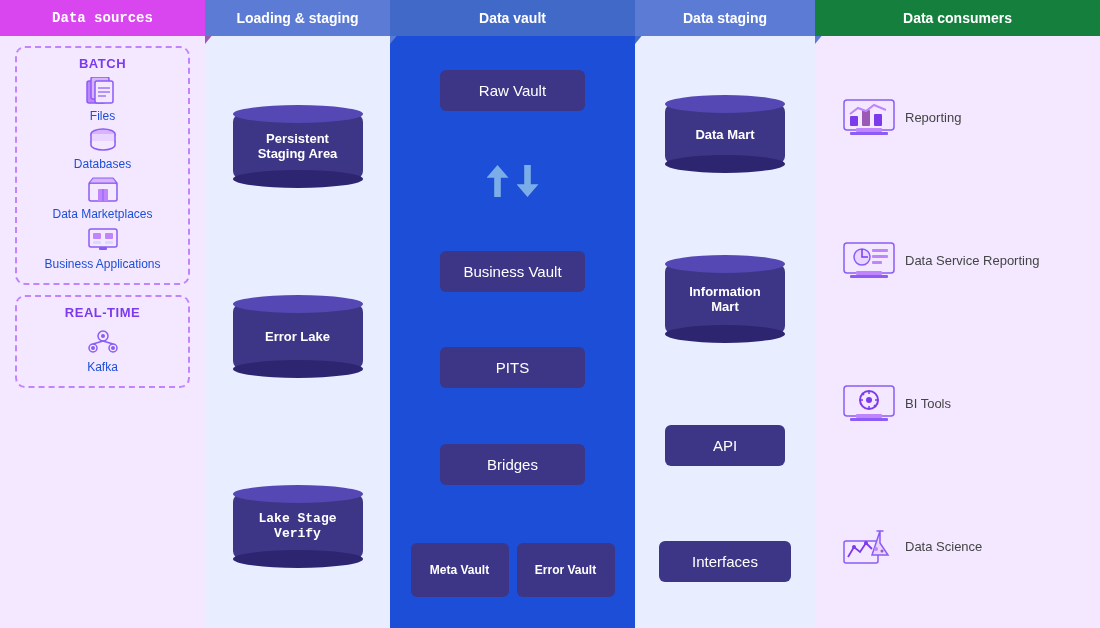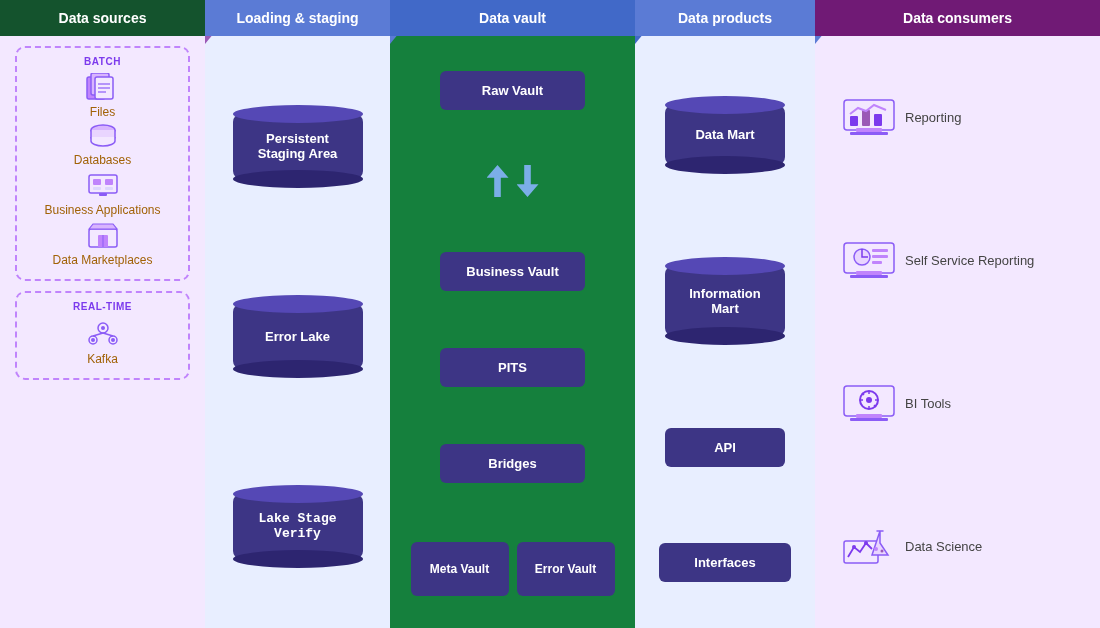--- a/index.html
+++ b/index.html
@@ -22,30 +22,30 @@
     
     .col {
       display: flex;
       flex-direction: column;
       position: relative;
     }
 
     
     .col-sources { width: 205px; background: #f3e8ff; }
     .col-loading { width: 185px; background: #e8eeff; }
-    .col-vault   { width: 245px; background: #15803d; }
+    .col-vault   { width: 245px; background: #1d4ed8; }
     .col-products { width: 180px; background: #e8eeff; }
     .col-consumers { width: 285px; background: #f3e8ff; }
 
     
-    .hdr-sources  { background: #14532d; }
+    .hdr-sources  { background: #d946ef; font-family: Liberation Mono, monospace; }
     .hdr-loading  { background: #5b7bd5; }
     .hdr-vault    { background: #4169c8; }
     .hdr-products { background: #5b7bd5; }
-    .hdr-consumers{ background: #701a75; }
+    .hdr-consumers{ background: #15803d; }
 
     .section-header {
       width: 100%;
       padding: 10px 12px 10px;
       text-align: center;
       font-weight: 700;
       font-size: 14px;
       color: #fff;
       position: relative;
       z-index: 5;
@@ -81,36 +81,36 @@
       border: 2px dashed #c084fc;
       border-radius: 10px;
       padding: 8px;
       width: 175px;
       margin-bottom: 10px;
     }
 
     .sources-box-label {
       text-align: center;
       font-weight: 800;
-      font-size: 10px;
+      font-size: 13px;
       color: #7c3aed;
       margin-bottom: 6px;
       letter-spacing: 0.5px;
     }
 
     .source-item {
       display: flex;
       flex-direction: column;
       align-items: center;
       margin: 4px 0;
     }
 
     .source-label {
       font-size: 12px;
-      color: #a16207;
+      color: #1d4ed8;
       text-align: center;
       margin-top: 2px;
     }
 
     
     .cylinder {
       display: flex;
       flex-direction: column;
       align-items: center;
       justify-content: center;
@@ -153,22 +153,22 @@
       z-index: 2;
       margin-top: -9px;
     }
 
     
     .vault-box {
       background: #3d3585;
       color: #fff;
       border-radius: 6px;
       text-align: center;
-      font-size: 13px;
-      font-weight: 700;
+      font-size: 15px;
+      font-weight: 400;
       padding: 12px 10px;
       width: 135px;
       margin: 3px auto;
     }
 
     .arrow-block {
       display: flex;
       gap: 6px;
       align-items: center;
     }
@@ -270,38 +270,38 @@
           <svg width="36" height="28" viewBox="0 0 36 28" fill="none">
             <ellipse cx="18" cy="7" rx="12" ry="5" fill="#d8b4fe" stroke="#8b5cf6" stroke-width="1.5"></ellipse>
             <path d="M6 7v7c0 2.76 5.37 5 12 5s12-2.24 12-5V7" fill="#e9d5ff" stroke="#8b5cf6" stroke-width="1.5"></path>
             <path d="M6 14v4c0 2.76 5.37 5 12 5s12-2.24 12-5v-4" fill="#f3e8ff" stroke="#8b5cf6" stroke-width="1.5"></path>
           </svg>
           <span class="source-label">Databases</span>
         </div>
 
         <div class="source-item">
           <svg width="36" height="30" viewBox="0 0 36 30" fill="none">
+            <rect x="4" y="8" width="28" height="18" rx="2" fill="#f3e8ff" stroke="#8b5cf6" stroke-width="1.5"></rect>
+            <path d="M4 8 L8 3 L28 3 L32 8 Z" fill="#d8b4fe" stroke="#8b5cf6" stroke-width="1.2"></path>
+            <rect x="13" y="14" width="10" height="12" rx="1" fill="#c084fc"></rect>
+            <line x1="18" y1="14" x2="18" y2="26" stroke="#8b5cf6" stroke-width="1"></line>
+          </svg>
+          <span class="source-label">Data Marketplaces</span>
+        </div>
+
+        <div class="source-item">
+          <svg width="36" height="30" viewBox="0 0 36 30" fill="none">
             <rect x="4" y="4" width="28" height="18" rx="2" fill="#f3e8ff" stroke="#8b5cf6" stroke-width="1.5"></rect>
             <rect x="8" y="8" width="8" height="6" rx="1" fill="#c084fc"></rect>
             <rect x="20" y="8" width="8" height="6" rx="1" fill="#c084fc"></rect>
             <rect x="8" y="16" width="8" height="3" rx="1" fill="#ddd6fe"></rect>
             <rect x="20" y="16" width="8" height="3" rx="1" fill="#ddd6fe"></rect>
             <rect x="14" y="22" width="8" height="3" rx="1" fill="#8b5cf6"></rect>
           </svg>
           <span class="source-label">Business Applications</span>
-        </div>
-
-        <div class="source-item">
-          <svg width="36" height="30" viewBox="0 0 36 30" fill="none">
-            <rect x="4" y="8" width="28" height="18" rx="2" fill="#f3e8ff" stroke="#8b5cf6" stroke-width="1.5"></rect>
-            <path d="M4 8 L8 3 L28 3 L32 8 Z" fill="#d8b4fe" stroke="#8b5cf6" stroke-width="1.2"></path>
-            <rect x="13" y="14" width="10" height="12" rx="1" fill="#c084fc"></rect>
-            <line x1="18" y1="14" x2="18" y2="26" stroke="#8b5cf6" stroke-width="1"></line>
-          </svg>
-          <span class="source-label">Data Marketplaces</span>
         </div>
       </div>
 
       <div class="sources-box">
         <div class="sources-box-label">REAL-TIME</div>
 
         <div class="source-item">
           <svg width="36" height="32" viewBox="0 0 36 32" fill="none">
             <circle cx="18" cy="10" r="5" fill="#f3e8ff" stroke="#8b5cf6" stroke-width="1.5"></circle>
             <circle cx="8" cy="22" r="4" fill="#f3e8ff" stroke="#8b5cf6" stroke-width="1.5"></circle>
@@ -364,21 +364,21 @@
 
       <div class="meta-error-row" style="margin-top:8px;">
         <div class="vault-box-sm">Meta Vault</div>
         <div class="vault-box-sm">Error Vault</div>
       </div>
 
     </div>
   </div>
 
   <div class="col col-products">
-    <div class="section-header hdr-products arrow-right">Data products</div>
+    <div class="section-header hdr-products arrow-right">Data staging</div>
     <div class="section-content" style="justify-content:space-around; padding-top:18px;">
 
       <div class="cylinder cyl-sm">
         <div class="cylinder-top" style="width:120px;"></div>
         <div class="cylinder-body" style="width:120px; height:60px;">Data Mart</div>
         <div class="cylinder-bottom" style="width:120px;"></div>
       </div>
 
       <div class="cylinder cyl-sm" style="margin-top:8px;">
         <div class="cylinder-top" style="width:120px;"></div>
@@ -418,21 +418,21 @@
             <rect x="2" y="4" width="50" height="30" rx="3" fill="#f3e8ff" stroke="#8b5cf6" stroke-width="1.5"></rect>
             <rect x="14" y="32" width="26" height="4" rx="1" fill="#c084fc"></rect>
             <rect x="8" y="36" width="38" height="3" rx="1" fill="#8b5cf6"></rect>
             <circle cx="20" cy="18" r="8" fill="#e9d5ff" stroke="#8b5cf6" stroke-width="1.5"></circle>
             <path d="M20 10 L20 18 L26 18" stroke="#7c3aed" stroke-width="1.5" fill="none"></path>
             <rect x="30" y="10" width="16" height="3" rx="1" fill="#c084fc"></rect>
             <rect x="30" y="16" width="16" height="3" rx="1" fill="#c084fc"></rect>
             <rect x="30" y="22" width="10" height="3" rx="1" fill="#c084fc"></rect>
           </svg>
         </div>
-        <span class="consumer-label">Self Service Reporting</span>
+        <span class="consumer-label">Data Service Reporting</span>
       </div>
 
       <div class="consumer-item">
         <div class="consumer-icon">
           <svg width="54" height="44" viewBox="0 0 54 44" fill="none">
             <rect x="2" y="4" width="50" height="30" rx="3" fill="#f3e8ff" stroke="#8b5cf6" stroke-width="1.5"></rect>
             <rect x="14" y="32" width="26" height="4" rx="1" fill="#c084fc"></rect>
             <rect x="8" y="36" width="38" height="3" rx="1" fill="#8b5cf6"></rect>
             <circle cx="27" cy="18" r="9" fill="none" stroke="#7c3aed" stroke-width="2"></circle>
             <circle cx="27" cy="18" r="3" fill="#7c3aed"></circle>

